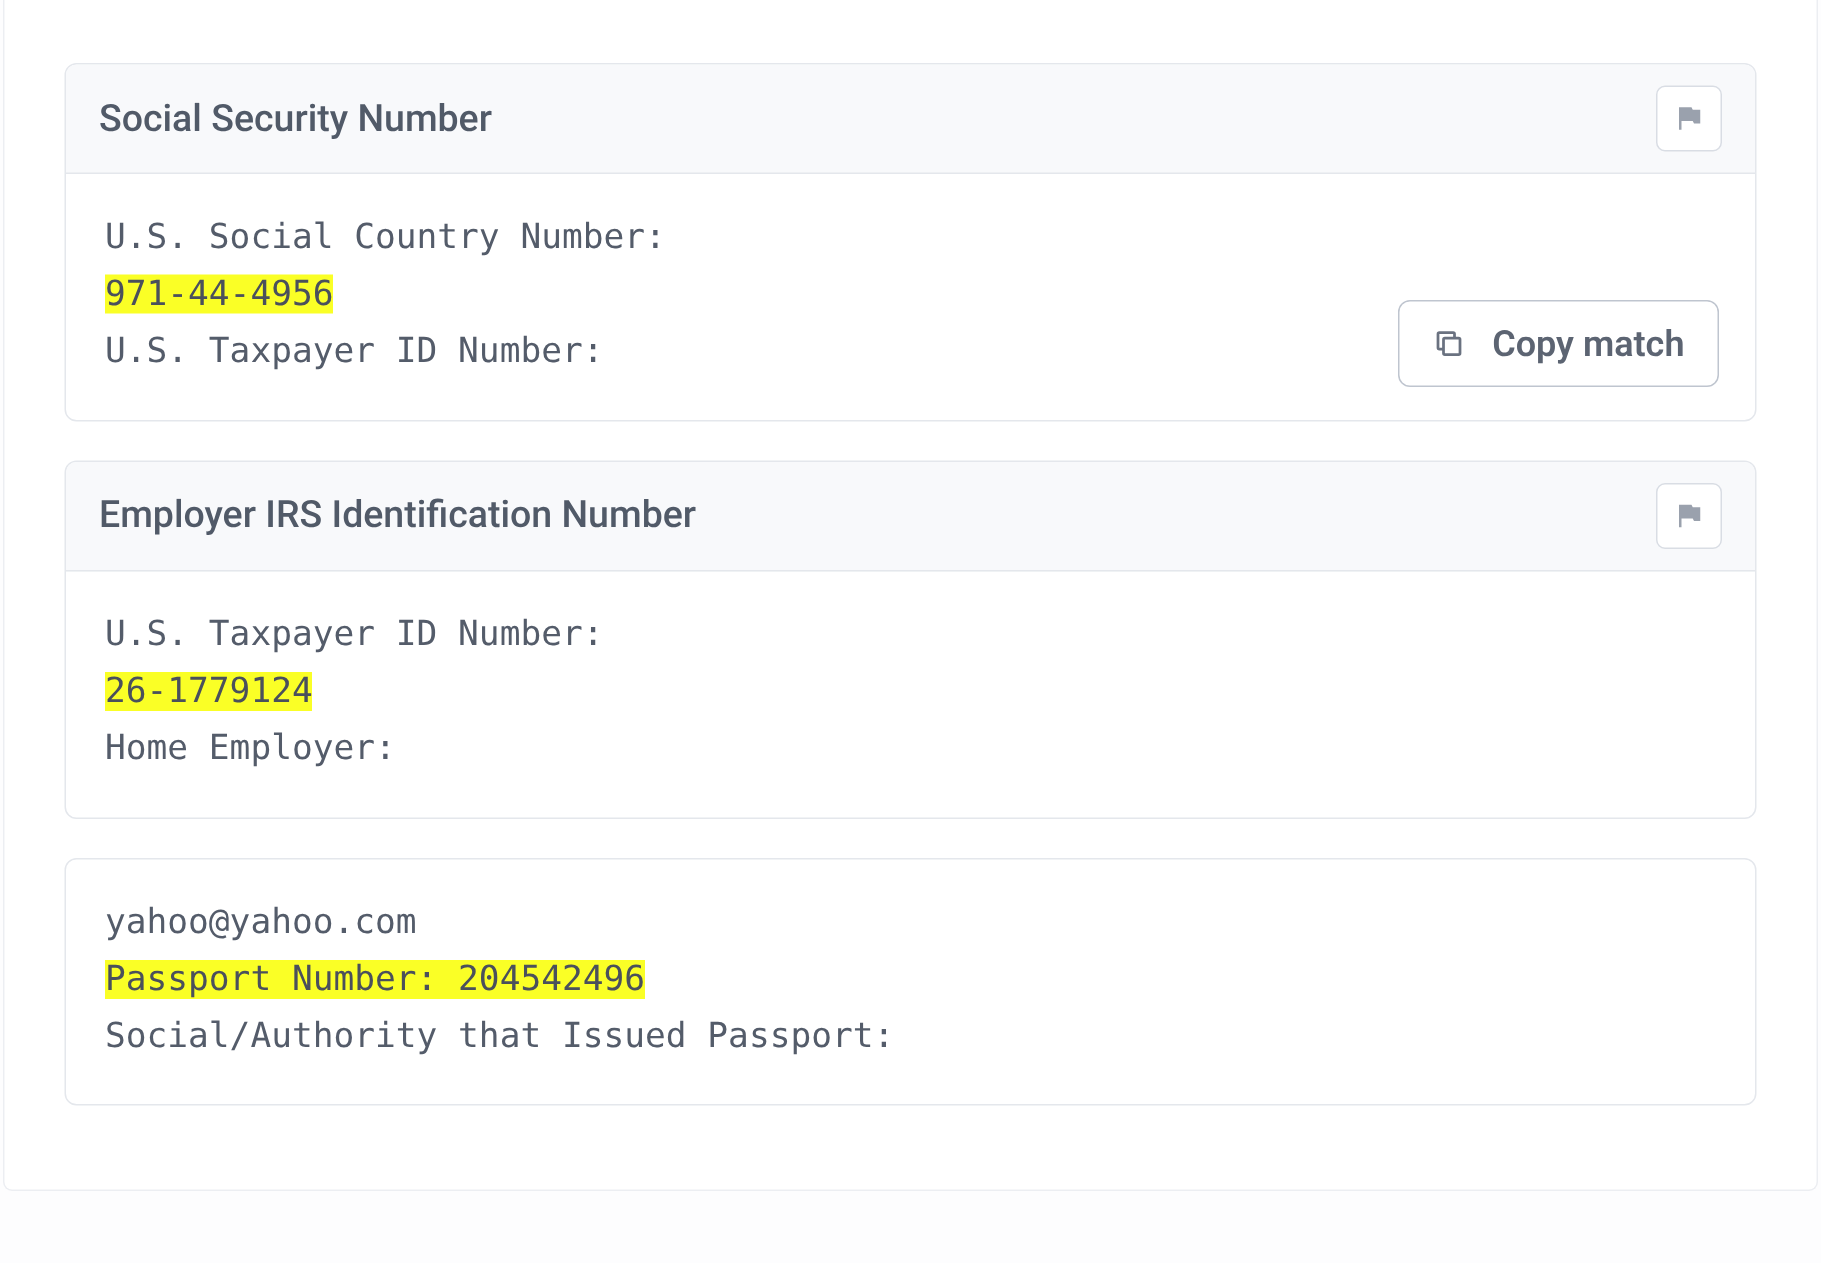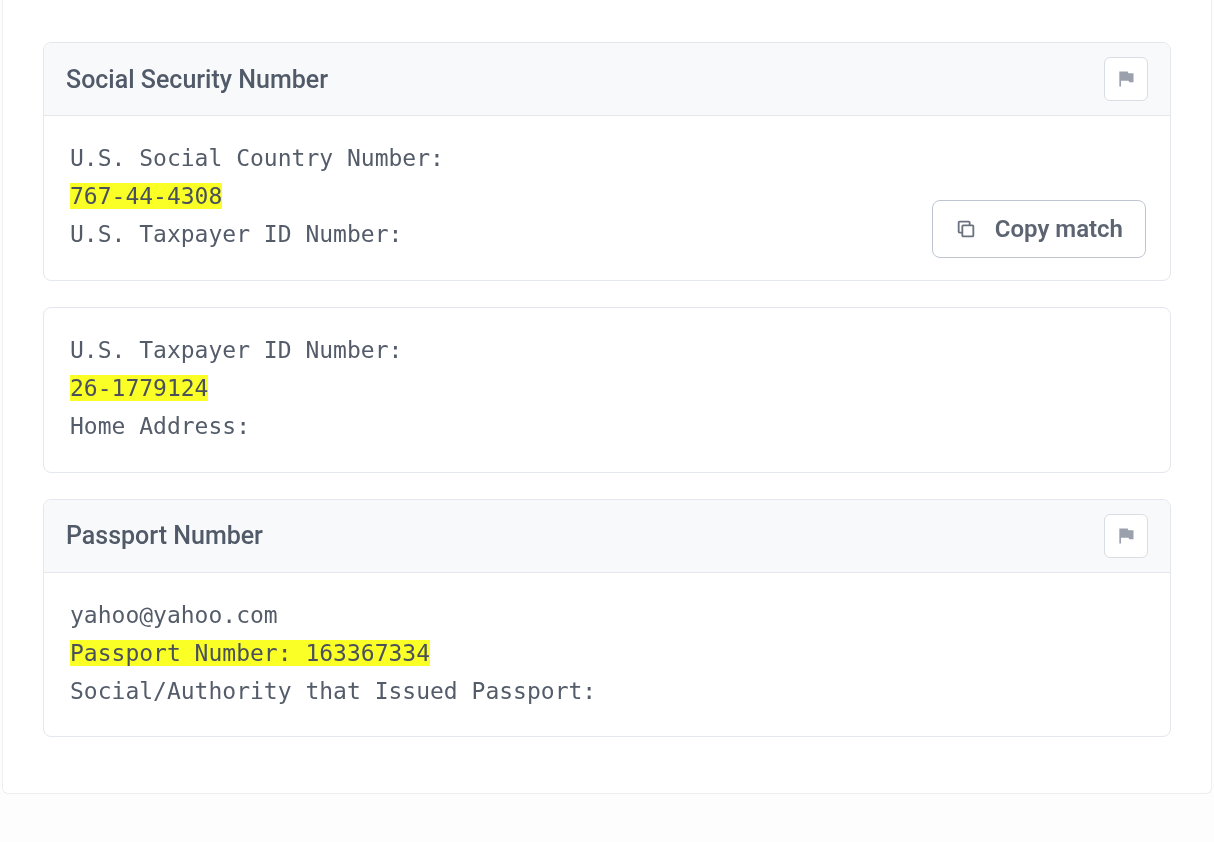--- a/index.html
+++ b/index.html
@@ -92,40 +92,40 @@
   <div class="card">
     <div class="card-header">
       <div class="card-title">Social Security Number</div>
       <div class="flag-btn">
         <svg width="20" height="20" viewBox="0 0 24 24">
             <path d="M4 3v18h2v-7h9l1 2h5V5h-6l-1-2H4z"></path>
           </svg>
       </div>
     </div>
     <div class="card-body"><span>U.S. Social Country Number:</span>
-<span class="hl">767-44-4308</span>
+<span class="hl">971-44-4956</span>
 <span>U.S. Taxpayer ID Number:</span><button class="copy-btn"><svg width="22" height="22" viewBox="0 0 24 24" stroke-width="2">
             <rect x="8" y="8" width="12" height="12" rx="1"></rect>
             <path d="M16 8V5a1 1 0 0 0-1-1H5a1 1 0 0 0-1 1v10a1 1 0 0 0 1 1h3"></path>
           </svg><span>Copy match</span></button></div>
   </div>
 
   <div class="card">
-    <div class="card-body"><span>U.S. Taxpayer ID Number:</span>
-<span class="hl">26-1779124</span>
-<span>Home Address:</span></div>
-  </div>
-
-  <div class="card">
     <div class="card-header">
-      <div class="card-title">Passport Number</div>
+      <div class="card-title">Employer IRS Identification Number</div>
       <div class="flag-btn">
         <svg width="20" height="20" viewBox="0 0 24 24">
             <path d="M4 3v18h2v-7h9l1 2h5V5h-6l-1-2H4z"></path>
           </svg>
       </div>
     </div>
+    <div class="card-body"><span>U.S. Taxpayer ID Number:</span>
+<span class="hl">26-1779124</span>
+<span>Home Employer:</span></div>
+  </div>
+
+  <div class="card">
     <div class="card-body"><span>yahoo@yahoo.com</span>
-<span class="hl">Passport Number: 163367334</span>
+<span class="hl">Passport Number: 204542496</span>
 <span>Social/Authority that Issued Passport:</span></div>
   </div>
 
 </div>
 
 </body></html>

